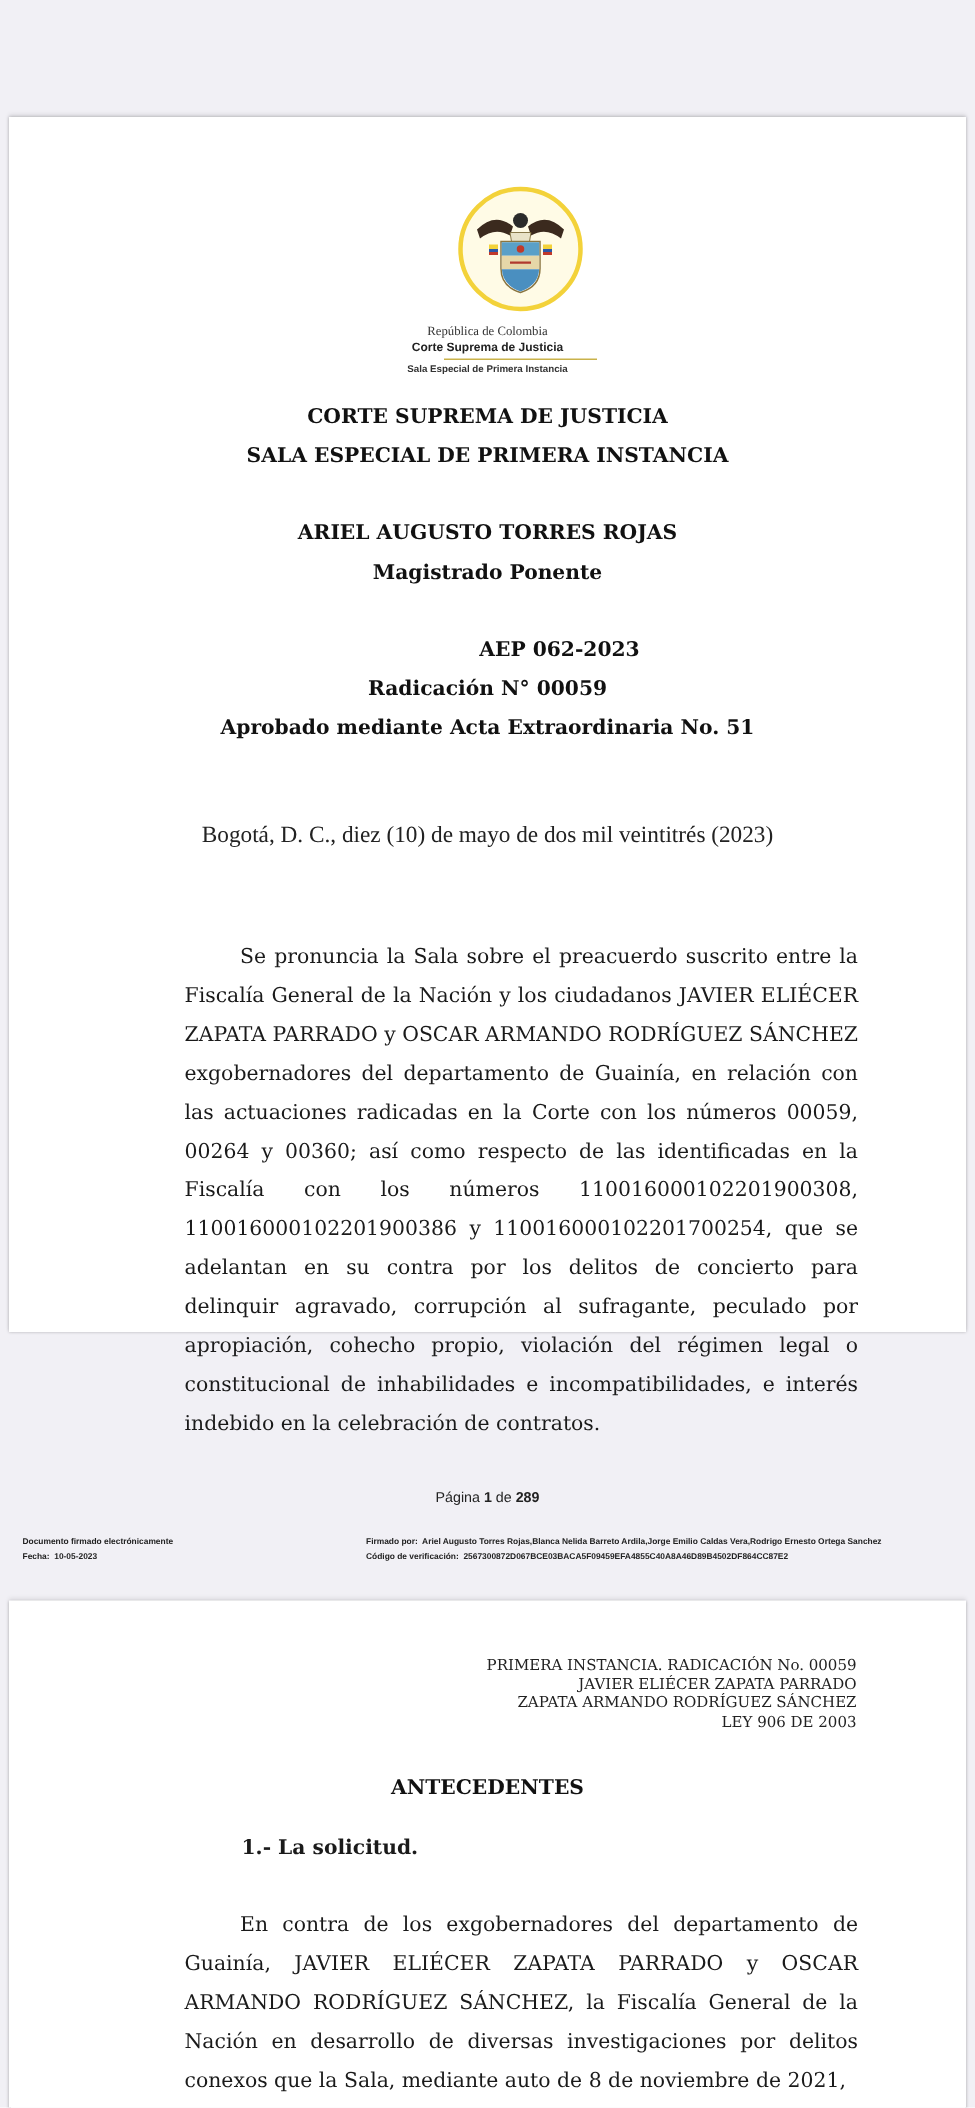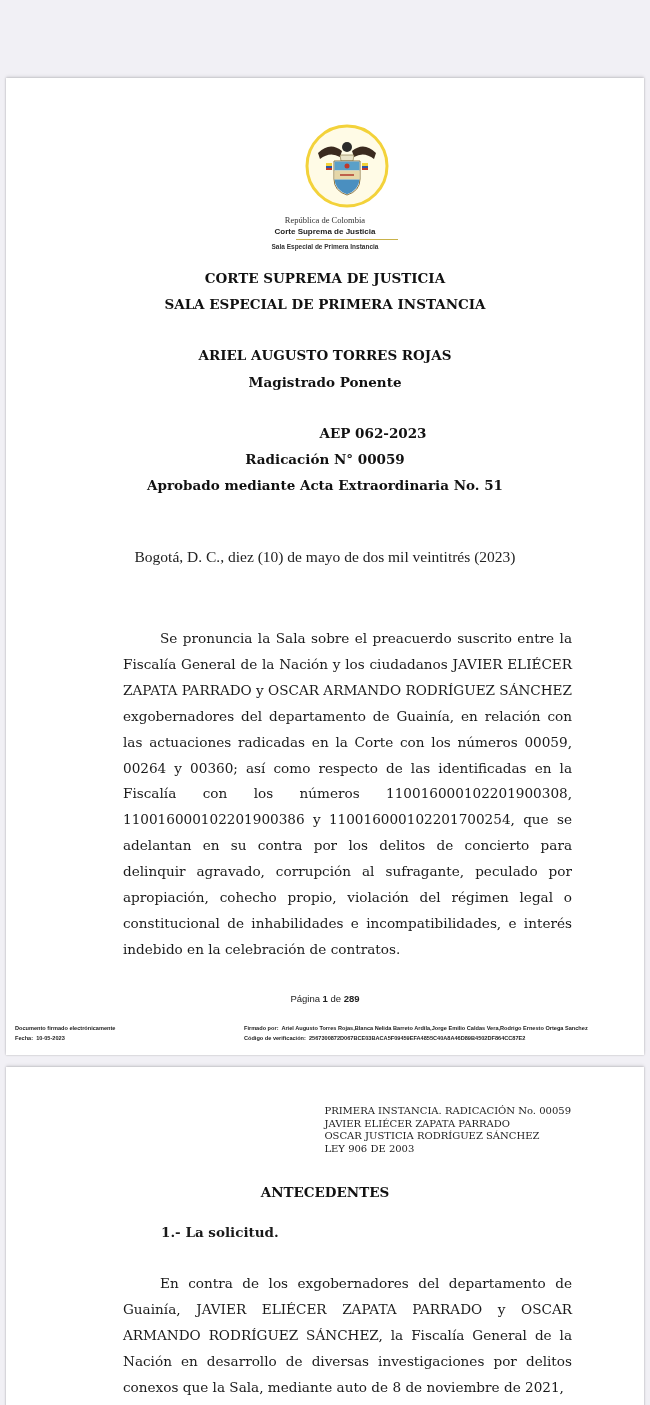--- a/index.html
+++ b/index.html
@@ -8,21 +8,21 @@
     background:#f1f0f5;
     position:relative;
     font-family:"DejaVu Serif", serif;
     color:#1a1a1a;
   }
   .page {
     position:absolute; left:6px; width:638px;
     background:#ffffff;
     box-shadow:0 0 2px rgba(0,0,0,0.25), 0 -2px 3px rgba(0,0,0,0.08);
   }
-  #page1 { top:78px; height:977px; }
+  #page1 { top:78px; height:810px; }
   #page2 { top:1067px; height:360px; }
 
   .center { position:absolute; left:0; width:100%; text-align:center; }
 
   
   .logo { position:absolute; left:298px; top:45px; width:86px; height:86px; }
   .logo-caption { position:absolute; left:0; width:100%; text-align:center; }
   .cap1 { top:137px; font-family:"Liberation Serif", serif; font-size:8.5px; color:#333; }
   .cap2 { top:149px; font-family:"Liberation Sans", sans-serif; font-size:8px; font-weight:bold; color:#222; }
   .cap-rule { position:absolute; left:290px; width:102px; top:161px; height:1px; background:#c9b24a; }
@@ -36,21 +36,21 @@
     font-family:"DejaVu Serif", serif; font-size:13.6px; line-height:25.9px;
     text-align:justify; color:#1a1a1a;
   }
   .para .indent { display:inline-block; width:37px; }
 
   .pagenum { position:absolute; top:915px; left:0; width:100%; text-align:center;
     font-family:"Liberation Sans", sans-serif; font-size:9.5px; color:#222; }
   .foot { position:absolute; font-family:"Liberation Sans", sans-serif; font-size:5.6px; font-weight:bold; color:#222; white-space:nowrap; }
 
   .runhead {
-    position:absolute; right:73px; top:38px; text-align:left;
+    position:absolute; right:73px; top:38px; text-align:right;
     font-family:"DejaVu Serif", serif; font-size:10px; line-height:12.5px; color:#222;
   }
   .subhead { position:absolute; left:155px; font-family:"DejaVu Serif", serif; font-weight:bold; font-size:13.5px; }
 </style>
 </head>
 <body>
 
 <div class="page" id="page1">
 
   <svg class="logo" viewBox="0 0 86 86">
@@ -115,21 +115,21 @@
   <div class="foot" style="left:238px; top:957px;">
     <span>Código de verificación:</span>&nbsp;
     <span>2567300872D067BCE03BACA5F09459EFA4855C40A8A46D89B4502DF864CC87E2</span>
   </div>
 </div>
 
 <div class="page" id="page2">
   <div class="runhead">
     <div>PRIMERA INSTANCIA. RADICACIÓN No. 00059</div>
     <div>JAVIER ELIÉCER ZAPATA PARRADO</div>
-    <div>OSCAR JUSTICIA RODRÍGUEZ SÁNCHEZ</div>
+    <div>ZAPATA ARMANDO RODRÍGUEZ SÁNCHEZ</div>
     <div>LEY 906 DE 2003</div>
   </div>
 
   <div class="center h" style="top:117px;">ANTECEDENTES</div>
 
   <div class="subhead" style="top:157px;">1.- La solicitud.</div>
 
   <div class="para" style="top:204px;"><span class="indent"></span><span>En contra de los exgobernadores del departamento de Guainía, JAVIER ELIÉCER ZAPATA PARRADO y OSCAR ARMANDO RODRÍGUEZ SÁNCHEZ, la Fiscalía General de la Nación en desarrollo de diversas investigaciones por delitos conexos que la Sala, mediante auto de 8 de noviembre de 2021,</span></div>
 </div>
 

